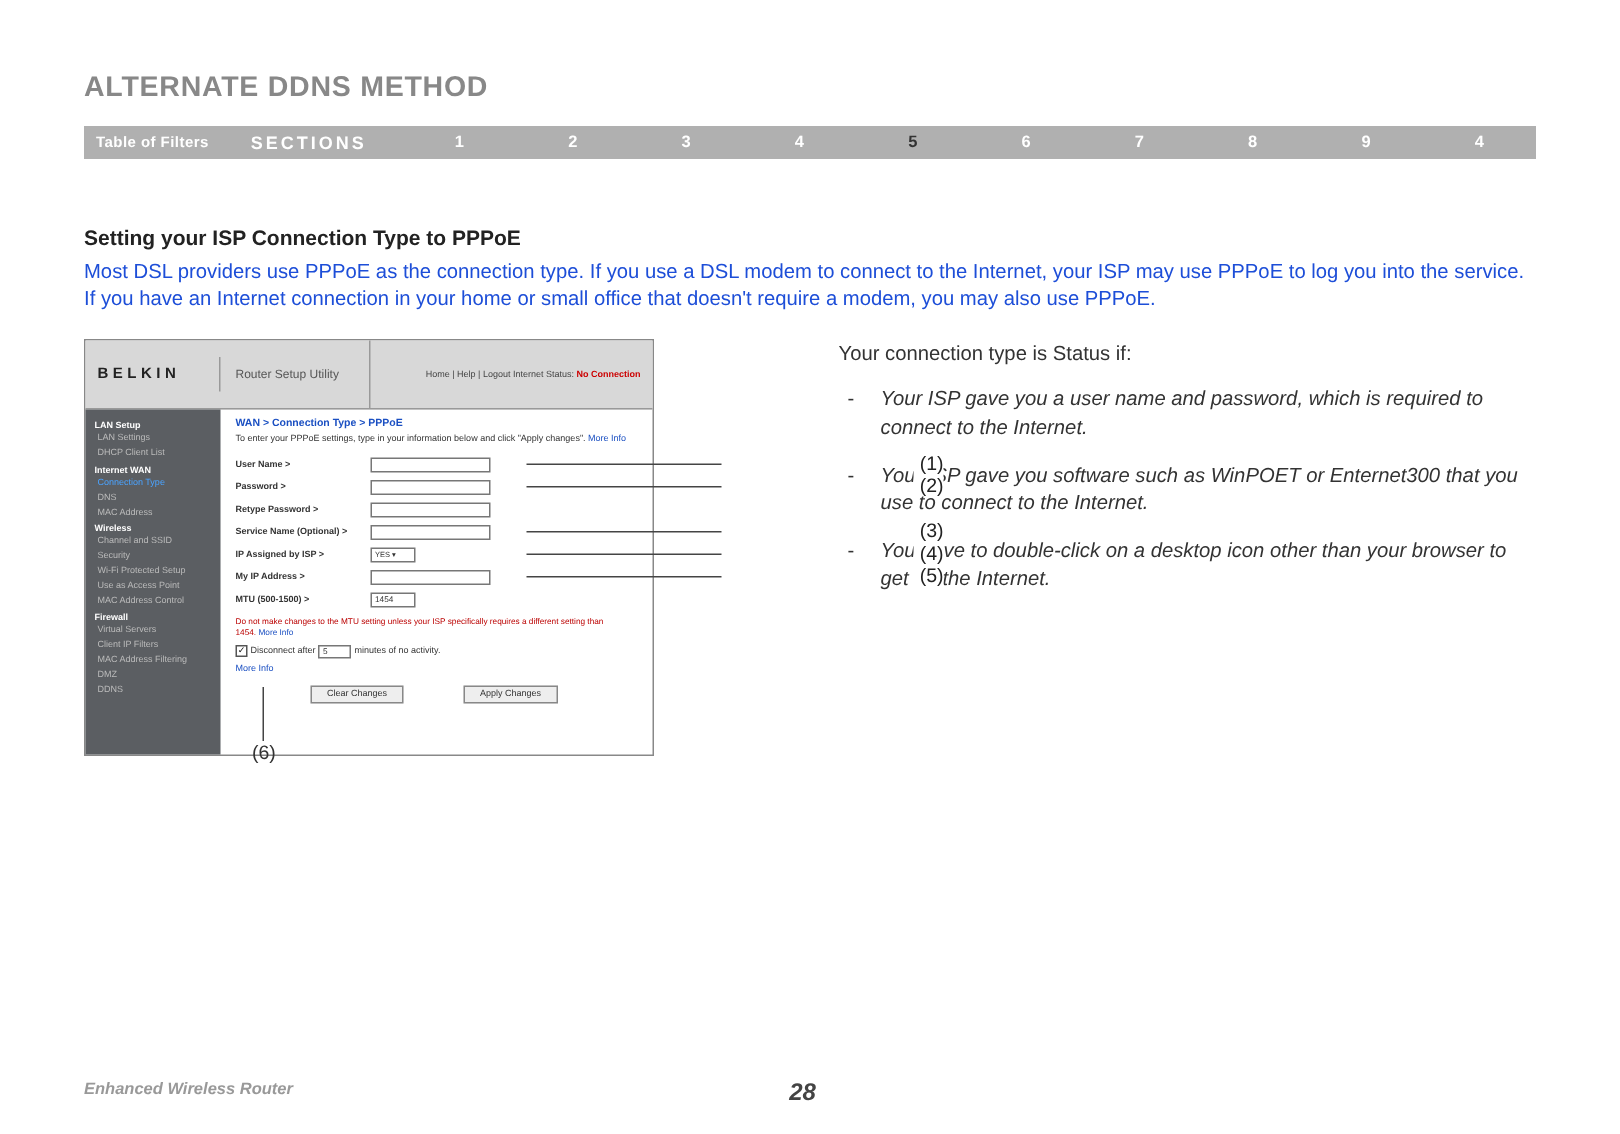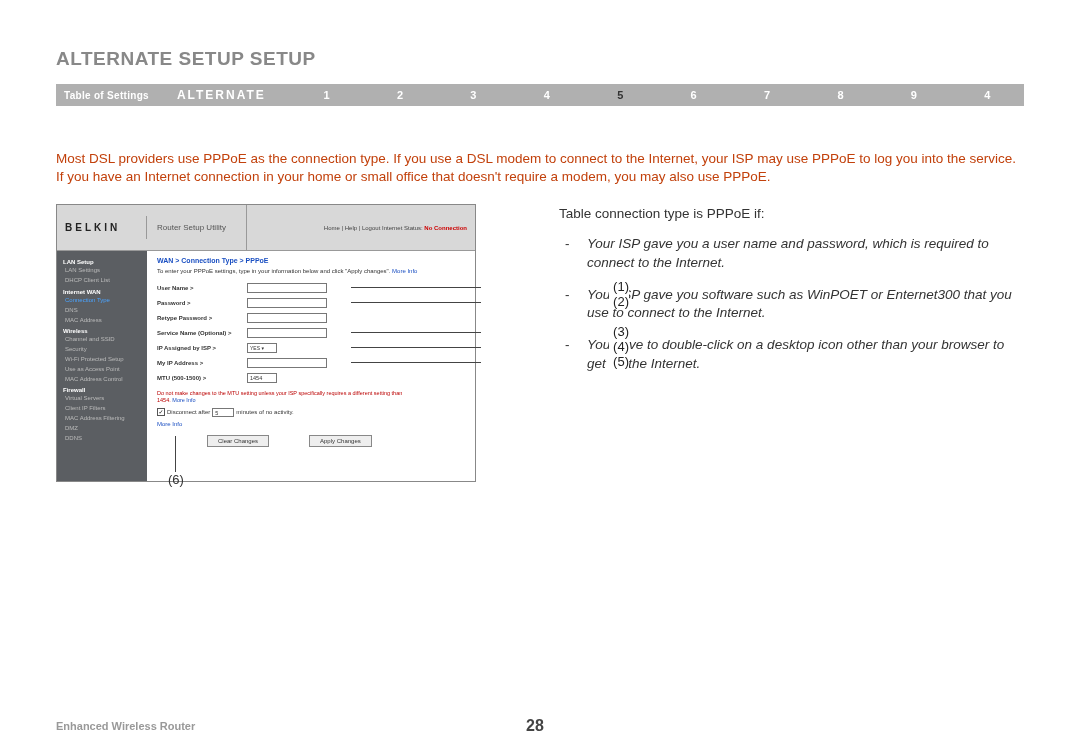--- a/index.html
+++ b/index.html
@@ -51,21 +51,21 @@
   }
   .sub-heading {
     font-size: 14px;
     font-weight: bold;
     margin-bottom: 6px;
     color: #222;
   }
   .body-text {
     font-size: 13.5px;
     line-height: 1.35;
-    color: #c2410c;
+    color: #1d4ed8;
     margin-bottom: 18px;
   }
   .two-col {
     display: flex;
     gap: 48px;
   }
   .left-col { width: 455px; }
   .right-col { flex: 1; }
   .right-col .lead {
     font-size: 13.5px;
@@ -80,21 +80,21 @@
   }
   .right-col .bullet-row .dash {
     width: 28px;
     padding-left: 6px;
   }
   .right-col .bullet-row .txt { flex: 1; font-style: italic; }
 
   
   .shot {
     border: 1px solid #888;
-    width: 420px;
+    width: 380px;
     background: #fff;
     font-size: 7px;
   }
   .shot-header {
     display: flex;
     align-items: center;
     background: #d8d8d8;
     border-bottom: 1px solid #999;
   }
   .shot-logo {
@@ -236,55 +236,57 @@
   .callout6 {
     position: absolute;
     border-left: 1px solid #444;
   }
   .footer {
     position: absolute;
     bottom: 24px;
     left: 56px;
     right: 66px;
     display: flex;
-    align-items: center;
+    align-items: flex-start;
     justify-content: space-between;
     font-size: 11px;
     color: #999;
     font-weight: bold;
+    font-style: italic;
   }
   .footer .pg {
     position: absolute;
     left: 50%;
     transform: translateX(-50%);
     color: #444;
     font-size: 16px;
   }
 </style>
 </head>
 <body>
 
-<div class="page-title">ALTERNATE SETUP SETUP</div>
+<div class="page-title">ALTERNATE DDNS METHOD</div>
 
 <div class="section-bar">
-  <span class="toc">Table of Settings</span>
-  <span class="sections-label">ALTERNATE</span>
+  <span class="toc">Table of Filters</span>
+  <span class="sections-label">SECTIONS</span>
   <span class="sec-num">1</span>
   <span class="sec-num">2</span>
   <span class="sec-num">3</span>
   <span class="sec-num">4</span>
   <span class="sec-num active">5</span>
   <span class="sec-num">6</span>
   <span class="sec-num">7</span>
   <span class="sec-num">8</span>
   <span class="sec-num">9</span>
   <span class="sec-num">4</span>
 </div>
 
 <div class="content">
+  <div class="sub-heading">Setting your ISP Connection Type to PPPoE</div>
   <div class="body-text">Most DSL providers use PPPoE as the connection type. If you use a DSL modem to connect to the Internet, your ISP may use PPPoE to log you into the service. If you have an Internet connection in your home or small office that doesn't require a modem, you may also use PPPoE.</div>
 
   <div class="two-col">
     <div class="left-col">
       <div class="callout-wrap">
 
         <div class="shot">
           <div class="shot-header">
             <div class="shot-logo">BELKIN</div>
             <div class="shot-title">Router Setup Utility</div>
@@ -382,21 +384,21 @@
           </div>
         <div class="callout callout-line" style="top:158px;">
             <span class="num">(5)</span>
           </div>
         <div class="callout6" style="left:119px; top:232px; height:36px;"></div>
         <div style="position:absolute; left:112px; top:268px; font-size:13px;">(6)</div>
       </div>
     </div>
 
     <div class="right-col">
-      <div class="lead">Table connection type is PPPoE if:</div>
+      <div class="lead">Your connection type is Status if:</div>
       <div class="bullet-row">
           <div class="dash">-</div>
           <div class="txt">Your ISP gave you a user name and password, which is required to connect to the Internet.</div>
         </div>
       <div class="bullet-row">
           <div class="dash">-</div>
           <div class="txt">Your ISP gave you software such as WinPOET or Enternet300 that you use to connect to the Internet.</div>
         </div>
       <div class="bullet-row">
           <div class="dash">-</div>

